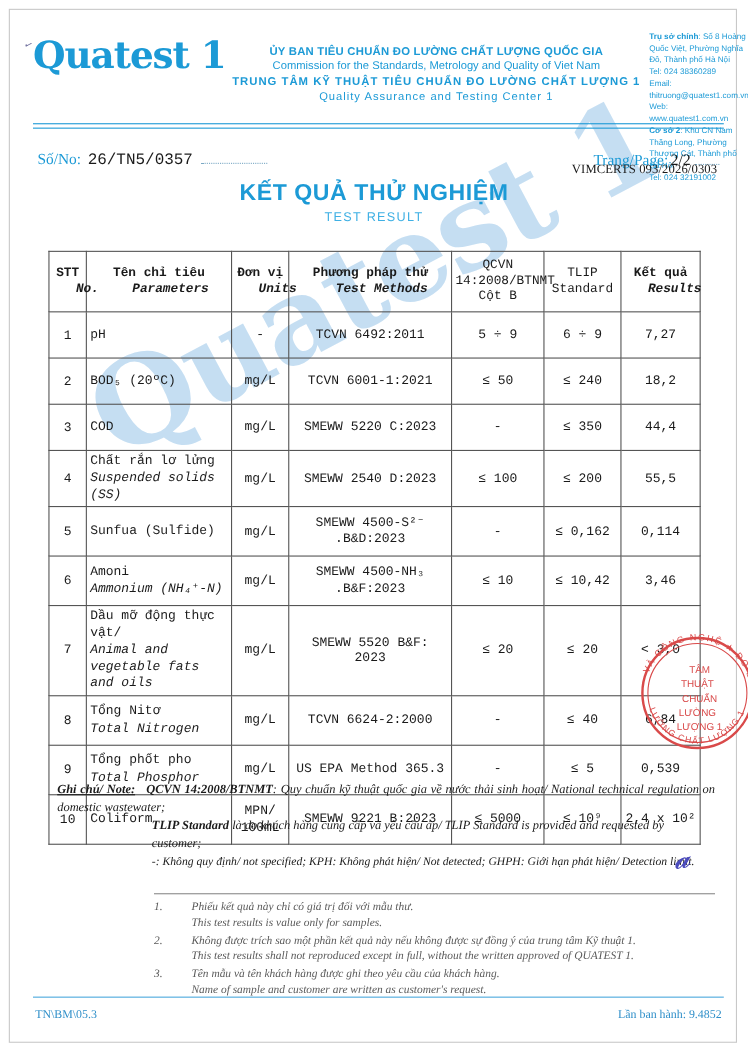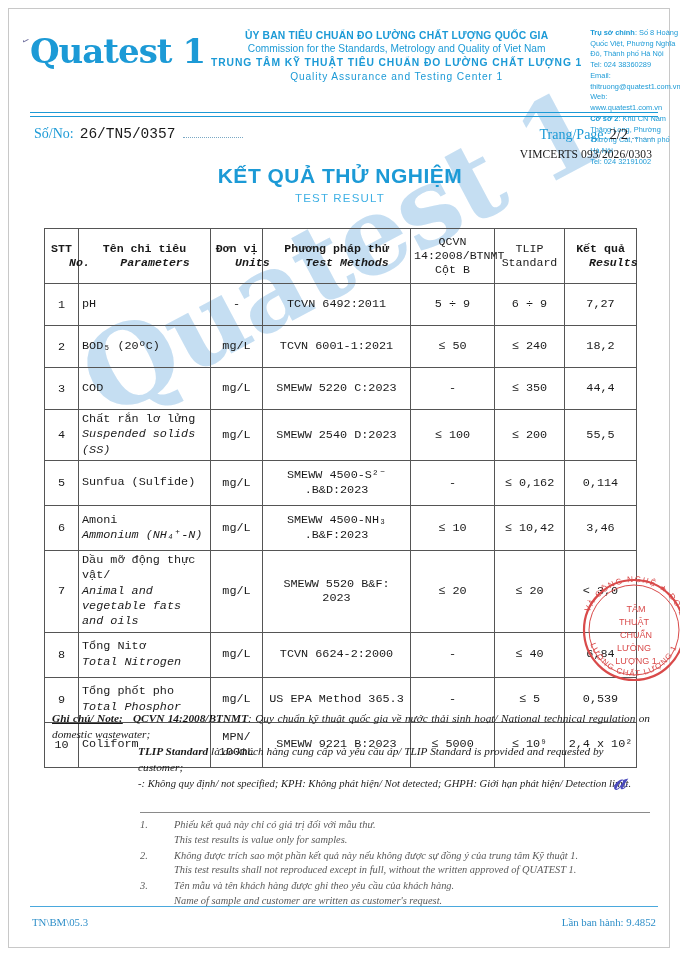--- a/index.html
+++ b/index.html
@@ -63,21 +63,21 @@
     color: #1c9ad6;
     line-height: 1;
     letter-spacing: -1px;
     margin-top: 8px;
     white-space: nowrap;
   }
   .hdr-center {
     flex: 1;
     text-align: center;
     margin-left: 6px;
-    margin-top: 4px;
+    margin-top: 16px;
   }
   .hdr-center div { color: #1c9ad6; white-space: nowrap; }
   .hc1 {
     font-family: "Liberation Sans", sans-serif;
     font-weight: bold;
     font-size: 10.3px;
     letter-spacing: .2px;
   }
   .hc2 {
     font-family: "Liberation Sans", sans-serif;
@@ -117,21 +117,21 @@
     position: absolute;
     left: 30px; right: 22px;
     top: 116px;
     border-top: 0.9px solid #1c9ad6;
   }
 
   
   .noline {
     position: absolute;
     left: 30px; right: 22px;
-    top: 126px;
+    top: 138px;
     height: 22px;
     z-index: 3;
   }
   .no-left {
     position: absolute; left: 4px; top: 0;
     display: flex; align-items: baseline;
   }
   .lbl-blue {
     color: #1c9ad6;
     font-family: "Liberation Serif", serif;

